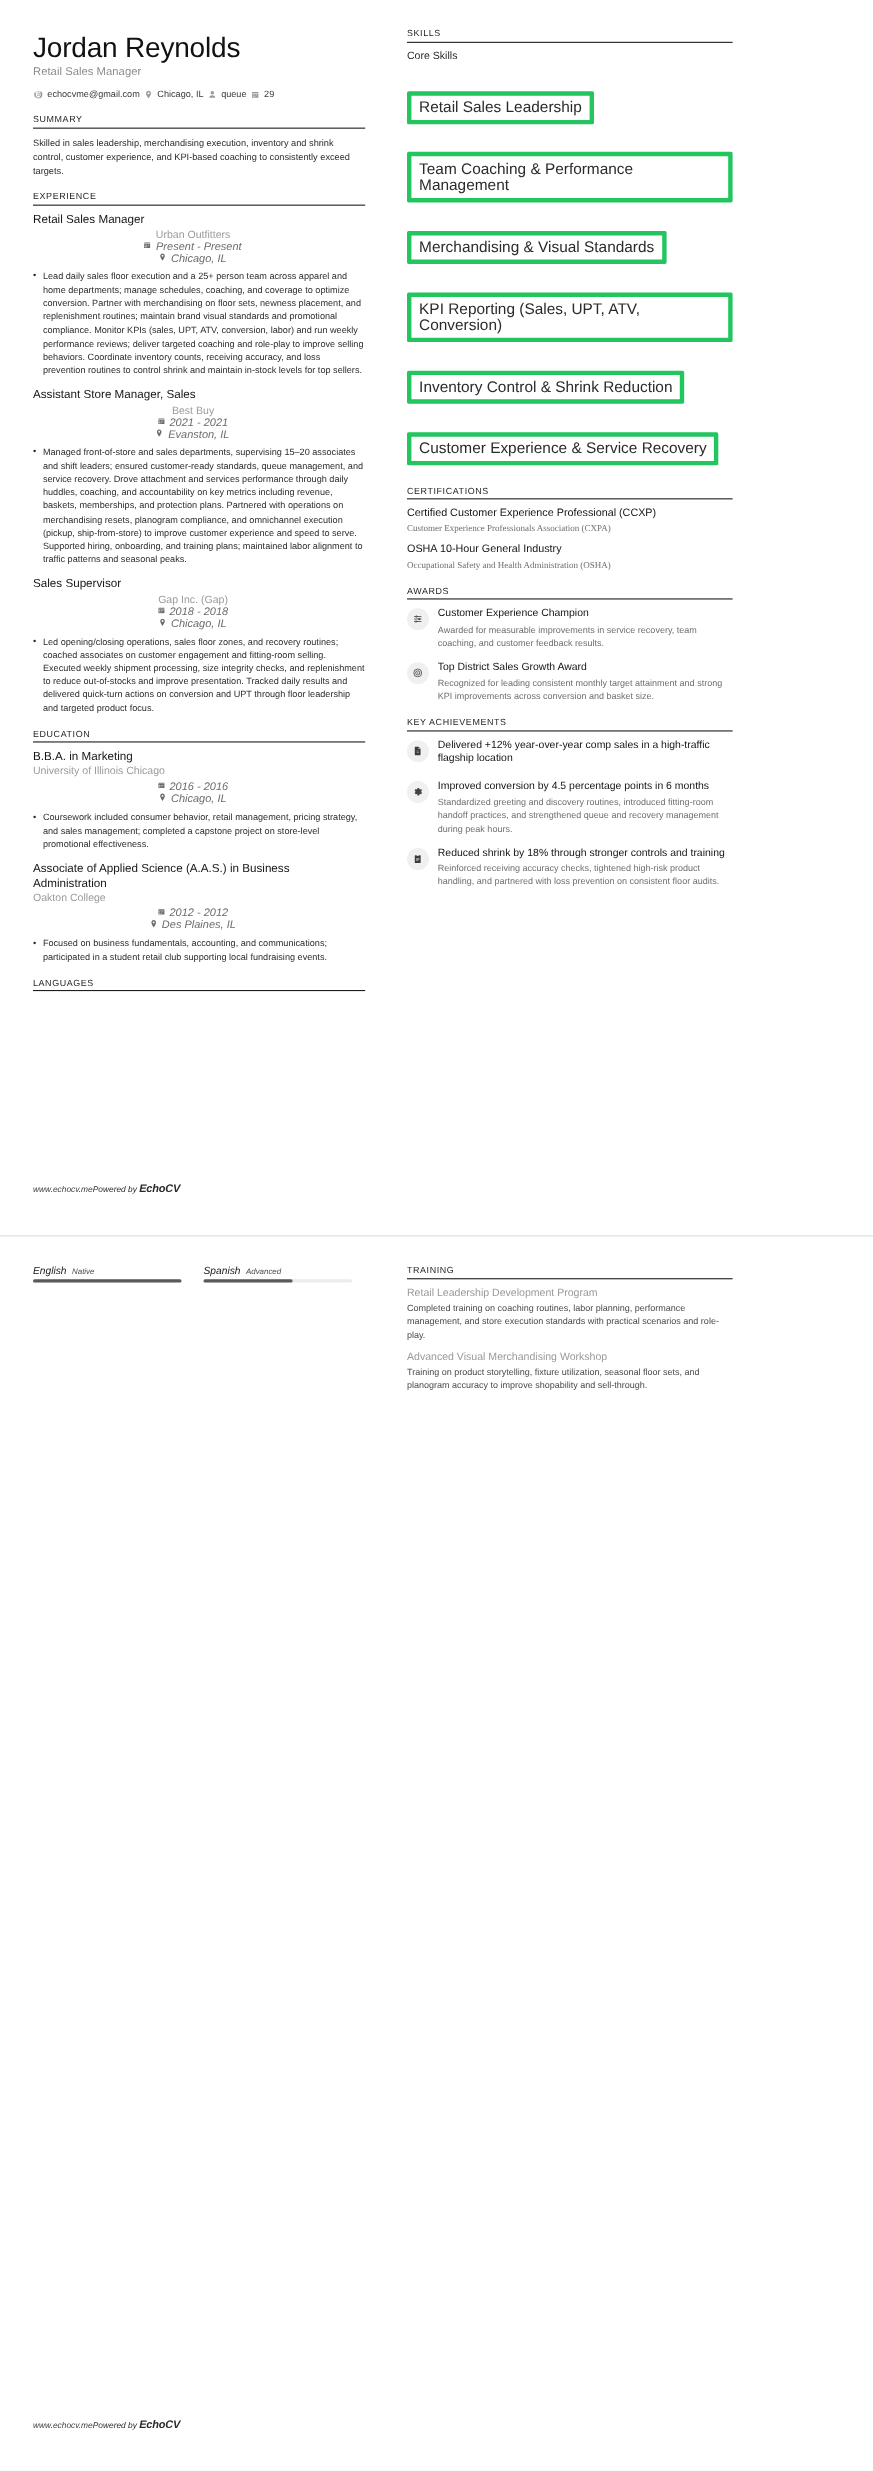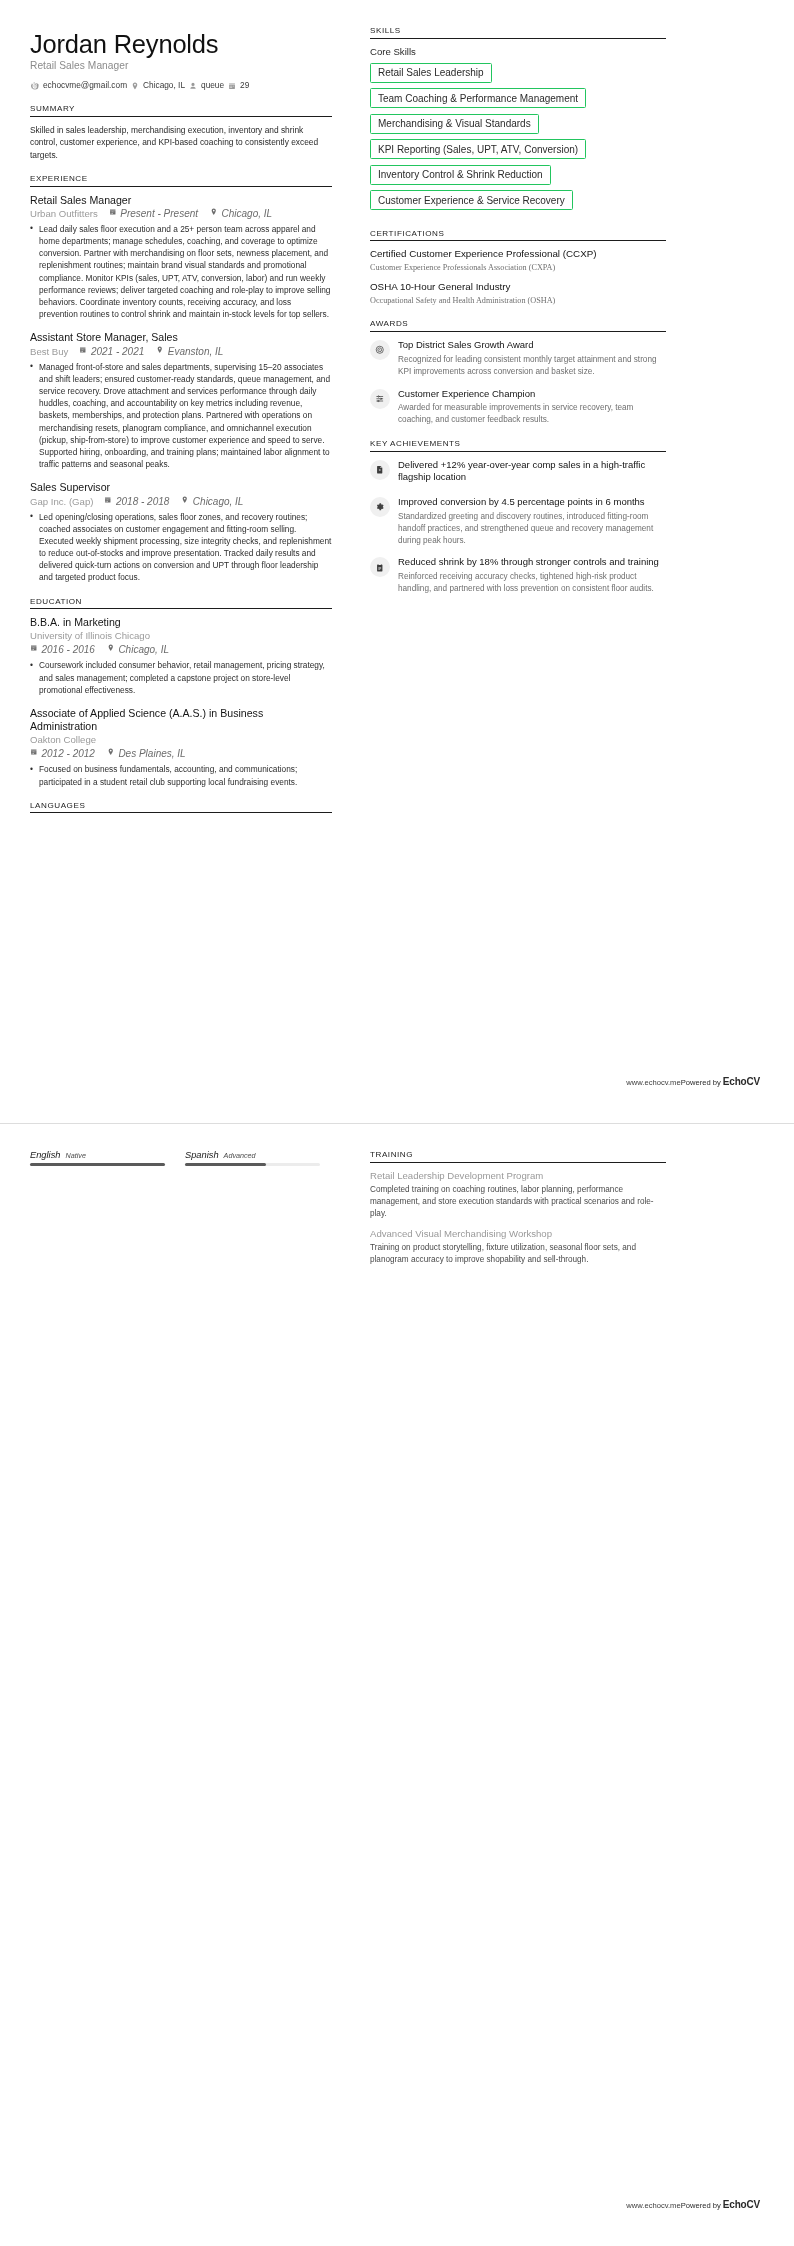--- a/index.html
+++ b/index.html
@@ -104,20 +104,21 @@
     line-height: 1.25;
     margin-bottom: 1px;
   }
   .entry-meta {
     display: flex;
     align-items: center;
     flex-wrap: wrap;
     font-size: 8.4px;
     color: #8d8d8d;
     margin-bottom: 4px;
+    flex-direction: column;
   }
   .entry-org { font-size: 9.6px; color: #9b9b9b; margin-right: 11px; }
   .meta-chip { display: inline-flex; align-items: flex-start; margin-right: 12px; color: #6c6c6c; font-size: 10px; font-style: italic; }
   .meta-chip .ic { width: 8px; height: 8px; margin-right: 3.5px; display:inline-flex; color:#6c6c6c;}
   .meta-chip .ic svg { width: 7.5px; height: 7.5px; fill: currentColor; display:block;}
   ul.bullets { margin: 0; padding: 0; list-style: none; }
   ul.bullets li {
     position: relative;
     padding-left: 9px;
     font-size: 8.3px;
@@ -134,27 +135,28 @@
   }
 
   
   .subhead {
     font-size: 9.6px;
     color: #2a2a2a;
     margin: 1px 0 6px 0;
   }
   .chip {
     display: inline-block;
-    border: 1px solid #22c55e;
+    border: 4px solid #22c55e;
     border-radius: 1.5px;
     padding: 3.5px 7px;
-    font-size: 10px;
+    font-size: 14px;
     color: #2b2b2b;
     margin-bottom: 5.5px;
     line-height: 1.1;
+    margin-top: 20px;
   }
   .chips { display: flex; flex-direction: column; align-items: flex-start; }
 
   
   .cert { margin-bottom: 8px; }
   .cert-name { font-size: 9.8px; color: #141414; line-height: 1.25; margin-bottom: 1.5px; }
   .cert-org  { font-size: 8.2px; color: #6f6f6f; line-height: 1.4; font-family: Liberation Serif, serif; }
 
   
   .ach { display: flex; gap: 8px; margin-bottom: 10px; align-items: flex-start; }
@@ -186,23 +188,24 @@
   .train-name { font-size: 9.6px; color: #9a9a9a; line-height: 1.3; margin-bottom: 2px; }
   .train-desc { font-size: 8.2px; color: #4a4a4a; line-height: 1.45; }
 
   
   .footer {
     position: absolute;
     left: 30px; right: 34px;
     bottom: 36px;
     display: flex;
     align-items: baseline;
-    justify-content: flex-end;
+    justify-content: flex-start;
     font-size: 7.6px;
     color: #3c3c3c;
+    font-style: italic;
   }
   .footer .brand { font-size: 7.6px; color: #2a2a2a; }
   .footer .brand b { font-size: 10px; font-weight: 600; letter-spacing: -.2px; }
 </style>
 </head>
 <body>
 
 <div class="page">
   <div class="page-inner">
     <div class="cols">
@@ -426,44 +429,44 @@
             <div class="cert-name">OSHA 10-Hour General Industry</div>
             <div class="cert-org">Occupational Safety and Health Administration (OSHA)</div>
           </div>
         </div>
 
         <div class="sec">
           <div class="sec-title">AWARDS</div>
 
           <div class="ach">
             <div class="ach-icon">
-              <svg viewBox="0 0 16 16" fill="none" stroke="currentColor" stroke-width="1.2">
-                <circle cx="8" cy="8" r="6"></circle>
-                  <circle cx="8" cy="8" r="3.2"></circle>
-                  <circle cx="8" cy="8" r="0.9" fill="currentColor" stroke="none"></circle>
-              </svg>
-            </div>
-            <div class="ach-body">
-              <div class="ach-title">Top District Sales Growth Award</div>
-              <div class="ach-desc">Recognized for leading consistent monthly target attainment and strong KPI improvements across conversion and basket size.</div>
-            </div>
-          </div>
-
-          <div class="ach">
-            <div class="ach-icon">
               <svg viewBox="0 0 16 16" fill="none" stroke="currentColor" stroke-width="1.2" stroke-linecap="round">
                 <path d="M3 4.2h10M3 8h10M3 11.8h10"></path>
                 <circle cx="6" cy="4.2" r="1.15" fill="#f0f0f0"></circle>
                 <circle cx="10" cy="8" r="1.15" fill="#f0f0f0"></circle>
                 <circle cx="5.4" cy="11.8" r="1.15" fill="#f0f0f0"></circle>
               </svg>
             </div>
             <div class="ach-body">
               <div class="ach-title">Customer Experience Champion</div>
               <div class="ach-desc">Awarded for measurable improvements in service recovery, team coaching, and customer feedback results.</div>
+            </div>
+          </div>
+
+          <div class="ach">
+            <div class="ach-icon">
+              <svg viewBox="0 0 16 16" fill="none" stroke="currentColor" stroke-width="1.2">
+                <circle cx="8" cy="8" r="6"></circle>
+                  <circle cx="8" cy="8" r="3.2"></circle>
+                  <circle cx="8" cy="8" r="0.9" fill="currentColor" stroke="none"></circle>
+              </svg>
+            </div>
+            <div class="ach-body">
+              <div class="ach-title">Top District Sales Growth Award</div>
+              <div class="ach-desc">Recognized for leading consistent monthly target attainment and strong KPI improvements across conversion and basket size.</div>
             </div>
           </div>
         </div>
 
         <div class="sec">
           <div class="sec-title">KEY ACHIEVEMENTS</div>
 
           <div class="ach">
             <div class="ach-icon">
               <svg viewBox="0 0 16 16" fill="currentColor">

